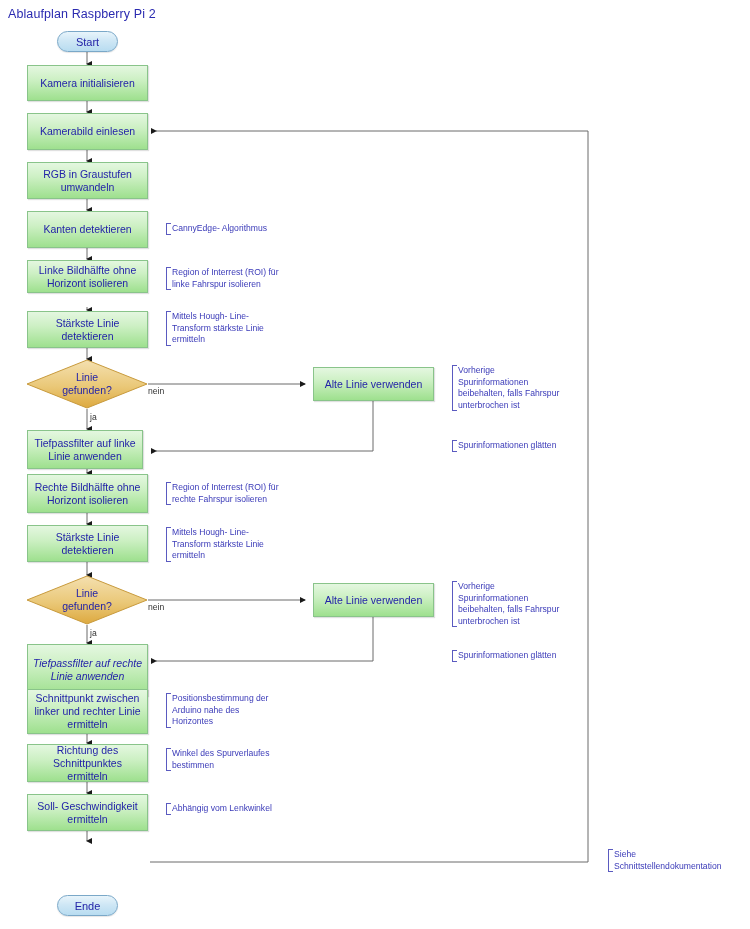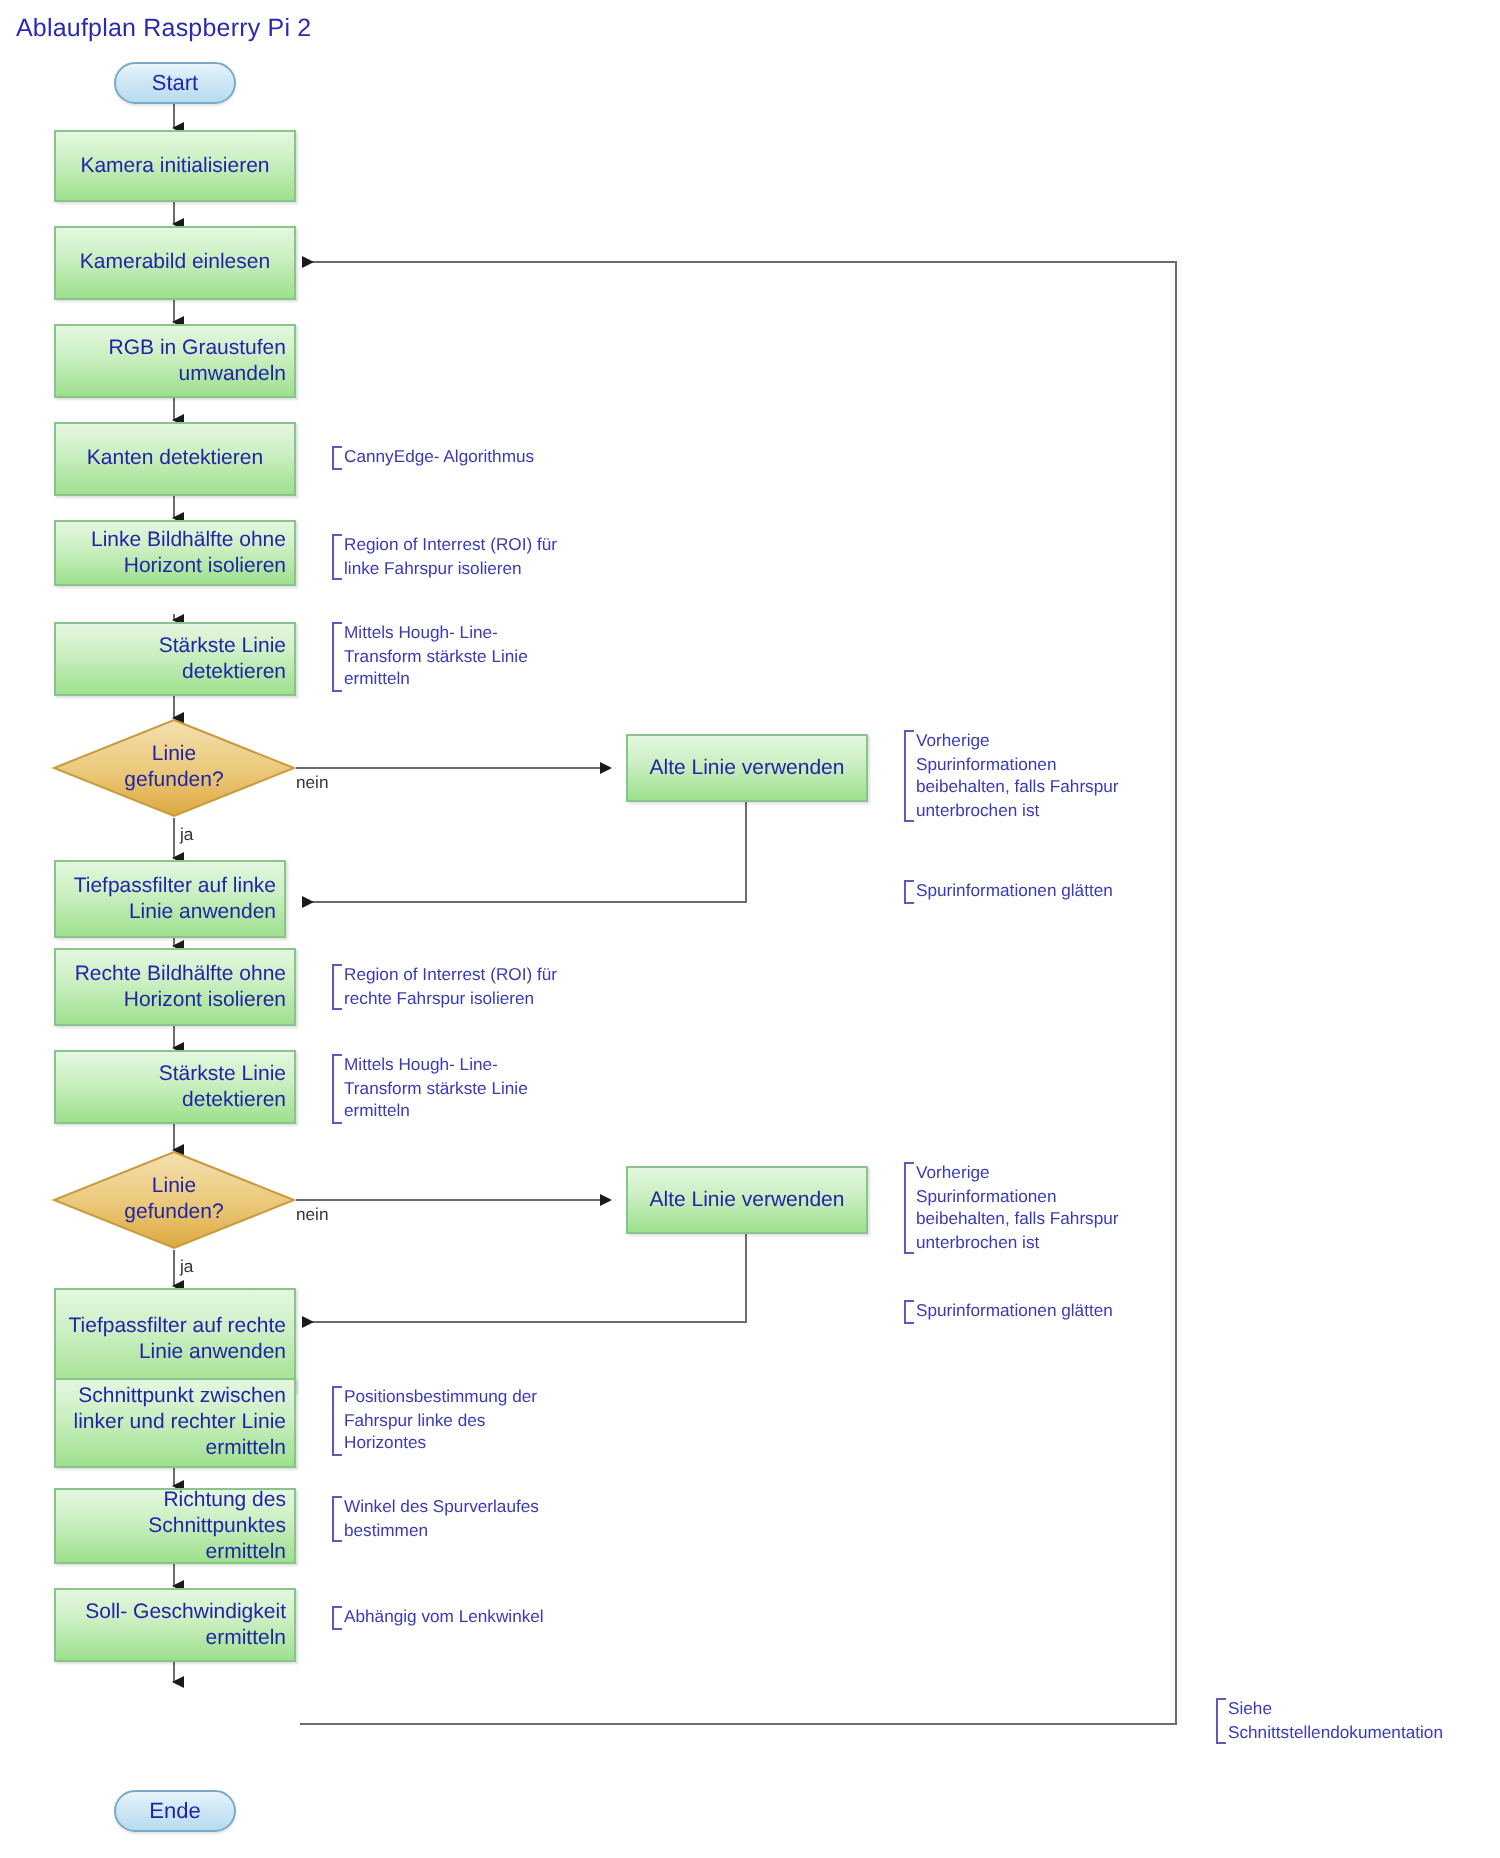--- a/index.html
+++ b/index.html
@@ -54,21 +54,21 @@
 
   
   .process {
     position: absolute;
     box-sizing: border-box;
     border: 1px solid #89c48a;
     background: linear-gradient(to bottom, #e4f7e0 0%, #cdf0c4 40%, #9ee08e 100%);
     display: flex;
     align-items: center;
     justify-content: center;
-    text-align: right;
+    text-align: center;
     font-size: 10.5px;
     line-height: 13px;
     color: #2323a8;
     padding: 2px 4px;
     box-shadow: 1px 1px 1px rgba(0,0,0,0.12);
   }
 
   
   .decision {
     position: absolute;
@@ -299,21 +299,21 @@
     </div>
   </div>
 
   <div class="edge-label" style="left:148px; top:602px;">nein</div>
   <div class="edge-label" style="left:90px; top:628px;">ja</div>
 
   <div class="process" style="left:313px; top:583px; width:121px; height:34px;">
     <span>Alte Linie verwenden</span>
   </div>
 
-  <div class="process" style="left:27px; top:644px; width:121px; height:52px;">
+  <div class="process" style="left:27px; top:644px; width:121px; height:52px;font-style:italic;">
     <span>Tiefpassfilter auf rechte Linie anwenden</span>
   </div>
 
   <div class="process" style="left:27px; top:689px; width:121px; height:45px;">
     <span>Schnittpunkt zwischen linker und rechter Linie ermitteln</span>
   </div>
 
   <div class="process" style="left:27px; top:744px; width:121px; height:38px;">
     <span>Richtung des Schnittpunktes ermitteln</span>
   </div>
@@ -351,21 +351,21 @@
 ermitteln</div>
 
   <div class="annotation" style="left:452px; top:581px; width:122px;">Vorherige
 Spurinformationen
 beibehalten, falls Fahrspur
 unterbrochen ist</div>
 
   <div class="annotation" style="left:452px; top:650px; width:130px;">Spurinformationen glätten</div>
 
   <div class="annotation" style="left:166px; top:693px; width:130px;">Positionsbestimmung der
-Fahrspur linke des
+Arduino nahe des
 Horizontes</div>
 
   <div class="annotation" style="left:166px; top:748px; width:130px;">Winkel des Spurverlaufes
 bestimmen</div>
 
   <div class="annotation" style="left:166px; top:803px; width:130px;">Abhängig vom Lenkwinkel</div>
 
   <div class="annotation" style="left:608px; top:849px; width:130px;">Siehe
 Schnittstellendokumentation</div>
 

